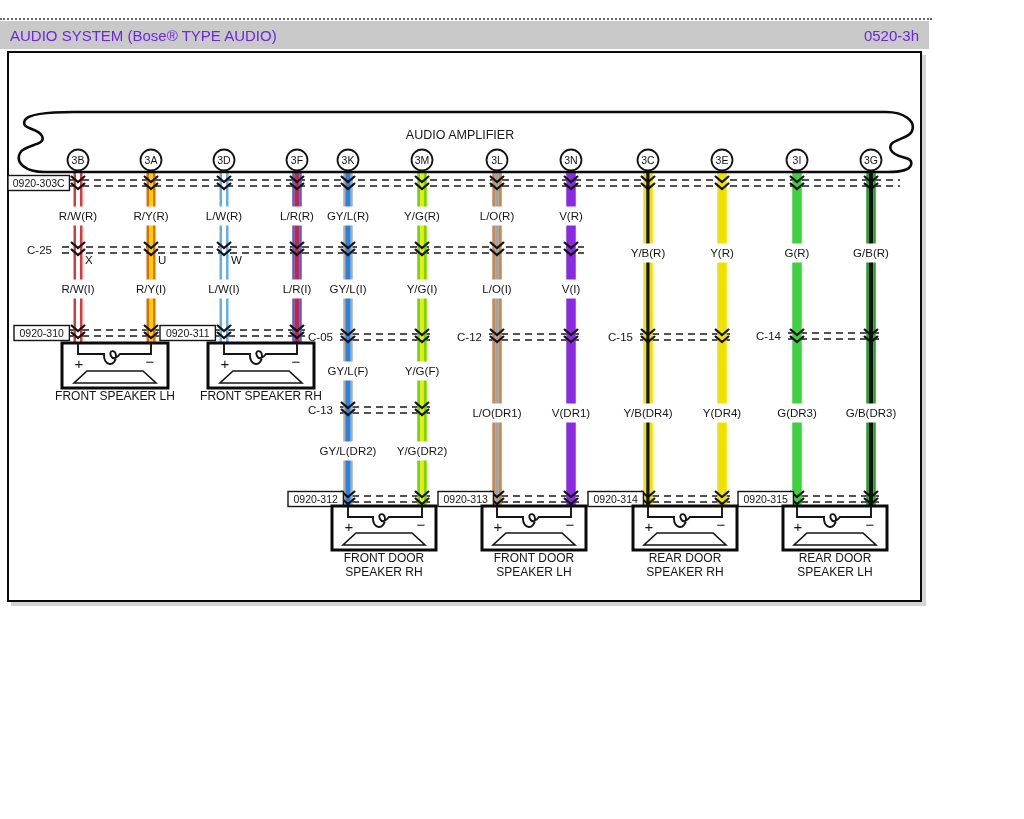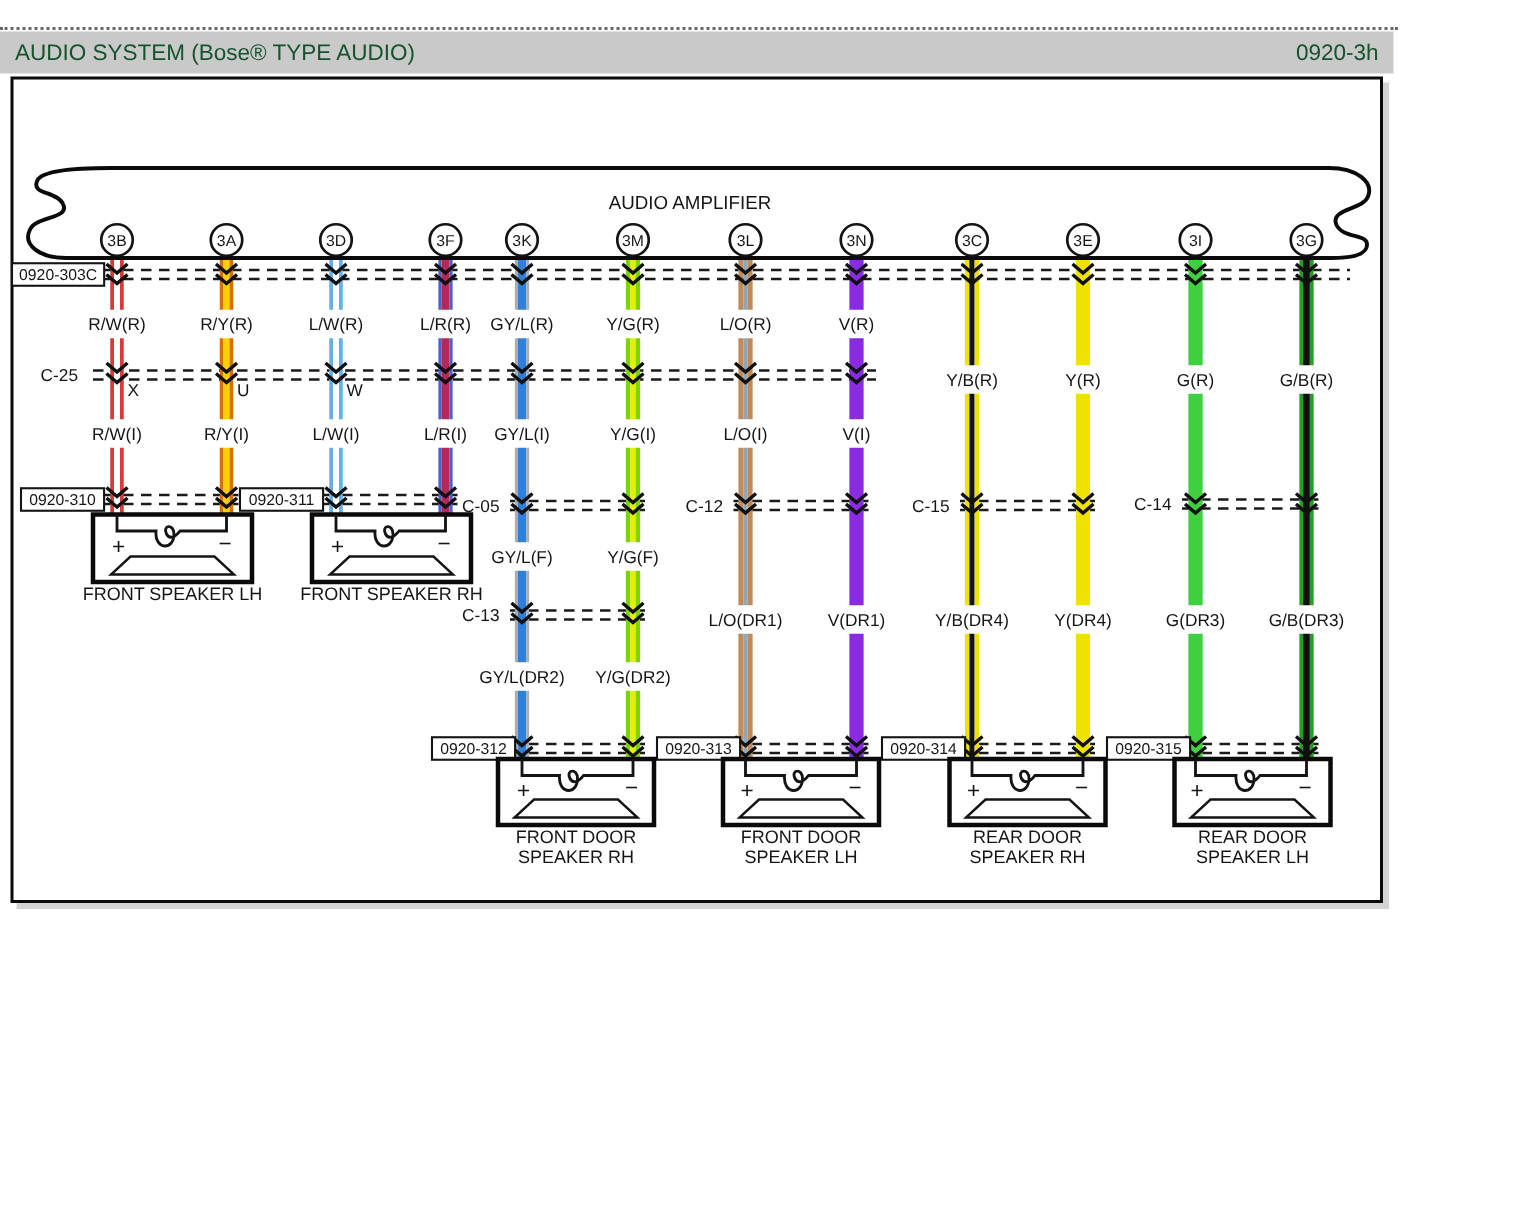--- a/index.html
+++ b/index.html
@@ -1,34 +1,34 @@
 <!DOCTYPE html>
 <html><head>
 <meta charset="utf-8">
 <style>
   html,body{margin:0;padding:0;background:#fff;}
   .page{position:relative;width:1024px;height:819px;background:#ffffff;overflow:hidden;
         font-family:"Liberation Sans",sans-serif;color:#111;}
   .top-dotted{position:absolute;left:0;top:18px;width:932px;height:0;border-top:2px dotted #666;}
   .header{position:absolute;left:0;top:21px;width:929px;height:28px;background:#c9c9c9;
           display:flex;align-items:center;justify-content:space-between;
-          padding:0 10px;box-sizing:border-box;font-size:15px;color:#14532d;}
+          padding:0 10px;box-sizing:border-box;font-size:15px;color:#6d28d9;}
   .frame{position:absolute;left:7px;top:51px;width:911px;height:547px;background:#fff;
          border:2.5px solid #0a0a0a;box-shadow:4px 4px 0 #d4d4d4;}
   svg{position:absolute;left:0;top:0;}
   text{font-family:"Liberation Sans",sans-serif;}
 </style>
 </head>
 <body>
 
 <div class="page">
   <div class="top-dotted"></div>
   <div class="header">
     <span>AUDIO SYSTEM (Bose® TYPE AUDIO)</span>
-    <span>0920-3h</span>
+    <span>0520-3h</span>
   </div>
   <div class="frame"></div>
   <svg id="diagram-svg" width="1024" height="819" viewBox="0 0 1024 819">
       <line x1="70" y1="180" x2="900" y2="180" stroke="#1a1a1a" stroke-width="1.6" stroke-dasharray="7 5"></line>
       <line x1="70" y1="186" x2="900" y2="186" stroke="#1a1a1a" stroke-width="1.6" stroke-dasharray="7 5"></line>
       <line x1="62" y1="247" x2="584" y2="247" stroke="#1a1a1a" stroke-width="1.6" stroke-dasharray="7 5"></line>
       <line x1="62" y1="253" x2="584" y2="253" stroke="#1a1a1a" stroke-width="1.6" stroke-dasharray="7 5"></line>
       <line x1="70" y1="330" x2="159" y2="330" stroke="#1a1a1a" stroke-width="1.6" stroke-dasharray="7 5"></line>
       <line x1="70" y1="336" x2="159" y2="336" stroke="#1a1a1a" stroke-width="1.6" stroke-dasharray="7 5"></line>
       <line x1="216" y1="330" x2="305" y2="330" stroke="#1a1a1a" stroke-width="1.6" stroke-dasharray="7 5"></line>

